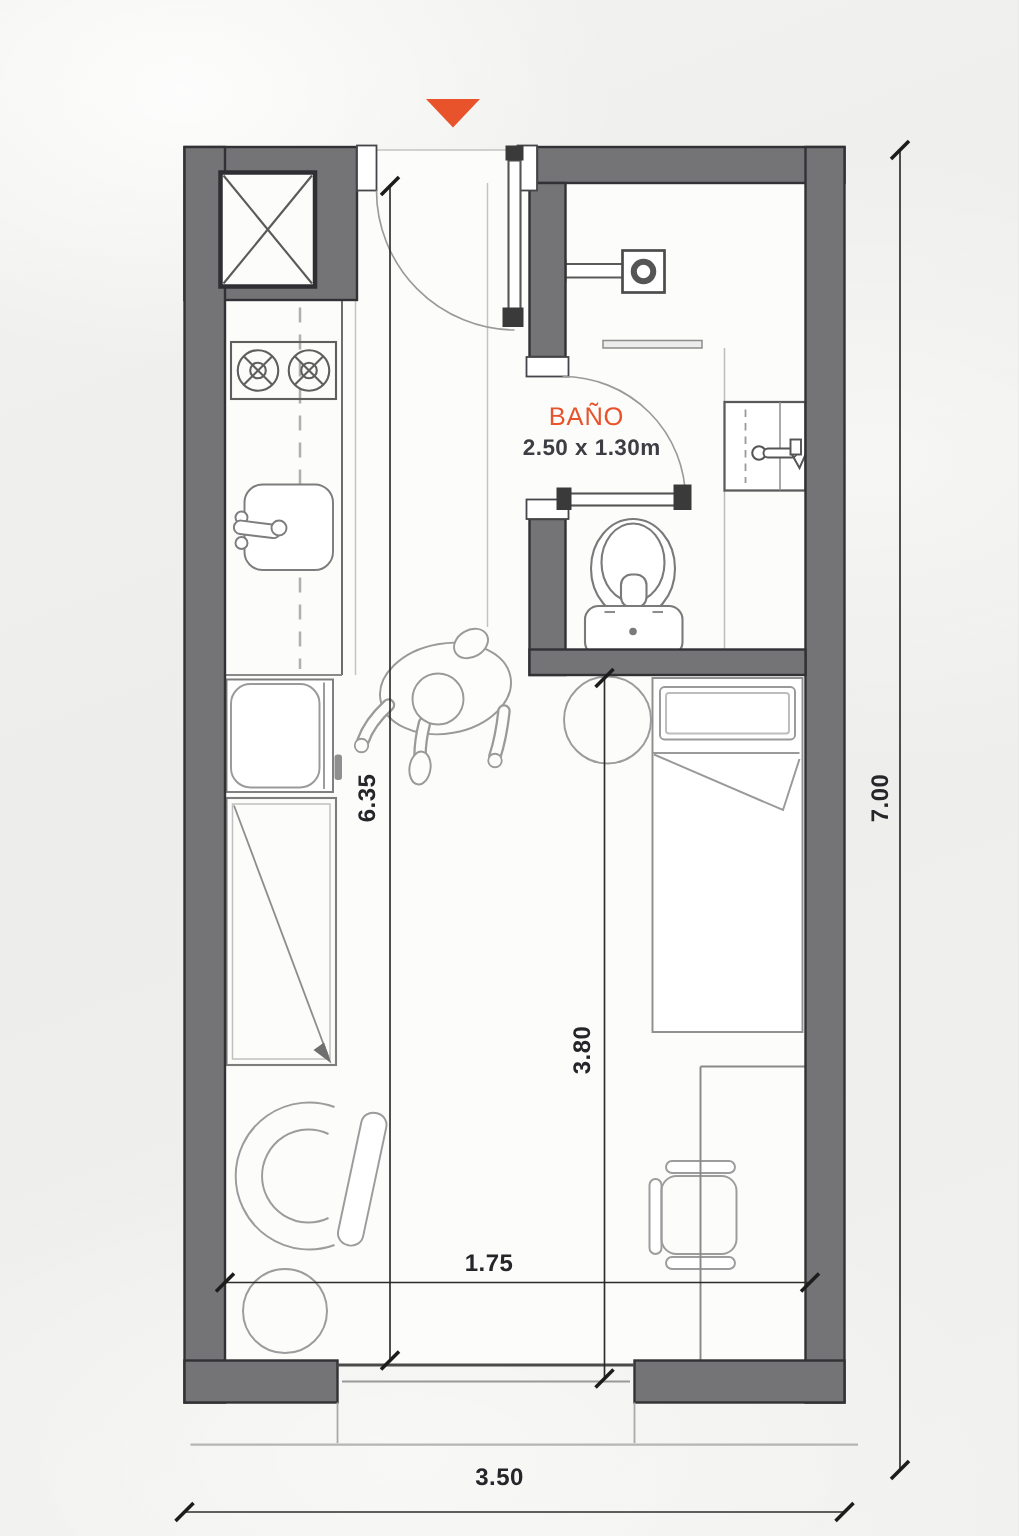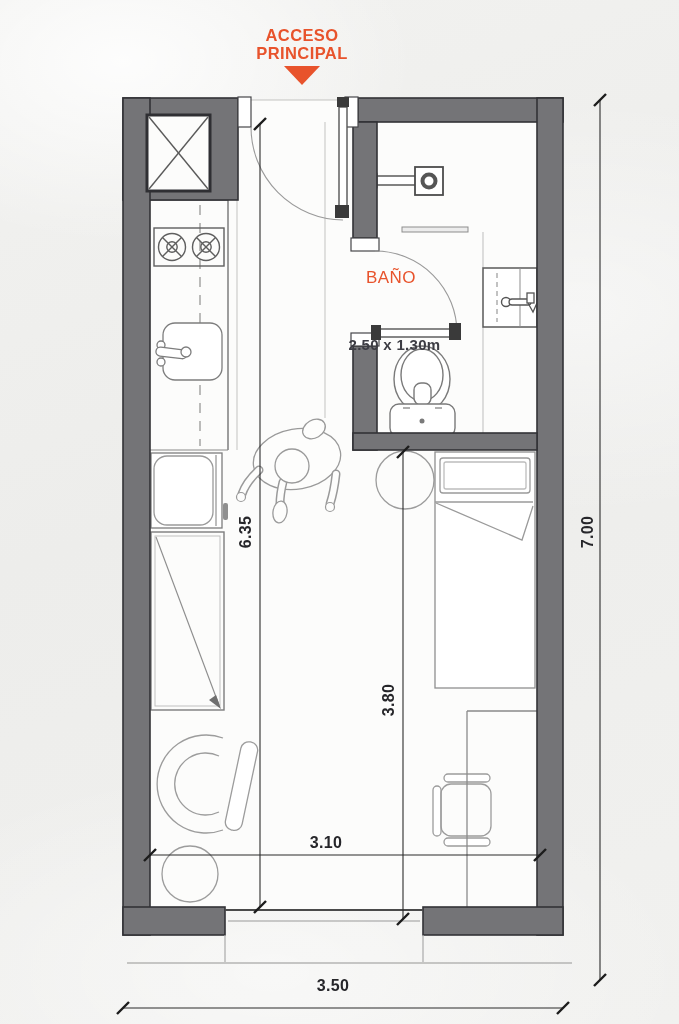--- a/index.html
+++ b/index.html
@@ -17,21 +17,21 @@
   .access{
     width:140px;left:232px;top:26px;
     color:var(--accent);font-size:16.5px;font-weight:700;line-height:18px;letter-spacing:.4px;
   }
   .tri{
     position:absolute;left:284px;top:66px;width:0;height:0;
     border-left:18px solid transparent;border-right:18px solid transparent;
     border-top:19px solid var(--accent);
   }
   .bano-name{left:331px;top:268px;width:120px;color:var(--accent);font-size:17px;font-weight:400;letter-spacing:.5px;}
-  .bano-size{left:322px;top:290px;width:145px;color:var(--bathroom-size-text);font-size:15px;font-weight:600;letter-spacing:.3px;margin-top:46px;}
+  .bano-size{left:322px;top:290px;width:145px;color:var(--bathroom-size-text);font-size:15px;font-weight:600;letter-spacing:.3px;}
   .dim{width:64px;height:22px;line-height:22px;color:var(--dimension-text);font-size:16px;font-weight:700;letter-spacing:.3px;}
   .rot{transform:rotate(-90deg);}
   .d635{left:214px;top:521px;}
   .d380{left:357px;top:689px;}
   .d310{left:294px;top:832px;}
   .d700{left:556px;top:521px;}
   .d350{left:301px;top:975px;text-align:center;}
 </style>
 </head>
 <body>
@@ -227,28 +227,24 @@
         <line x1="397" y1="925" x2="409" y2="913"></line>
       <line x1="144" y1="861" x2="156" y2="849"></line>
         <line x1="534" y1="861" x2="546" y2="849"></line>
       <line x1="594" y1="106" x2="606" y2="94"></line>
         <line x1="594" y1="986" x2="606" y2="974"></line>
       <line x1="117" y1="1014" x2="129" y2="1002"></line>
         <line x1="557" y1="1014" x2="569" y2="1002"></line>
     </g>
   </svg>
 
-  <div class="lbl access">
-    <div>ACCESO</div>
-    <div>PRINCIPAL</div>
-  </div>
   <div class="tri"></div>
 
   <div class="lbl bano-name">BAÑO</div>
   <div class="lbl bano-size">2.50 x 1.30m</div>
 
   <div class="lbl dim rot d635">6.35</div>
   <div class="lbl dim rot d380">3.80</div>
-  <div class="lbl dim d310">3.10</div>
+  <div class="lbl dim d310">1.75</div>
   <div class="lbl dim rot d700">7.00</div>
   <div class="lbl dim d350">3.50</div>
 
 </div>
 
 </body></html>

